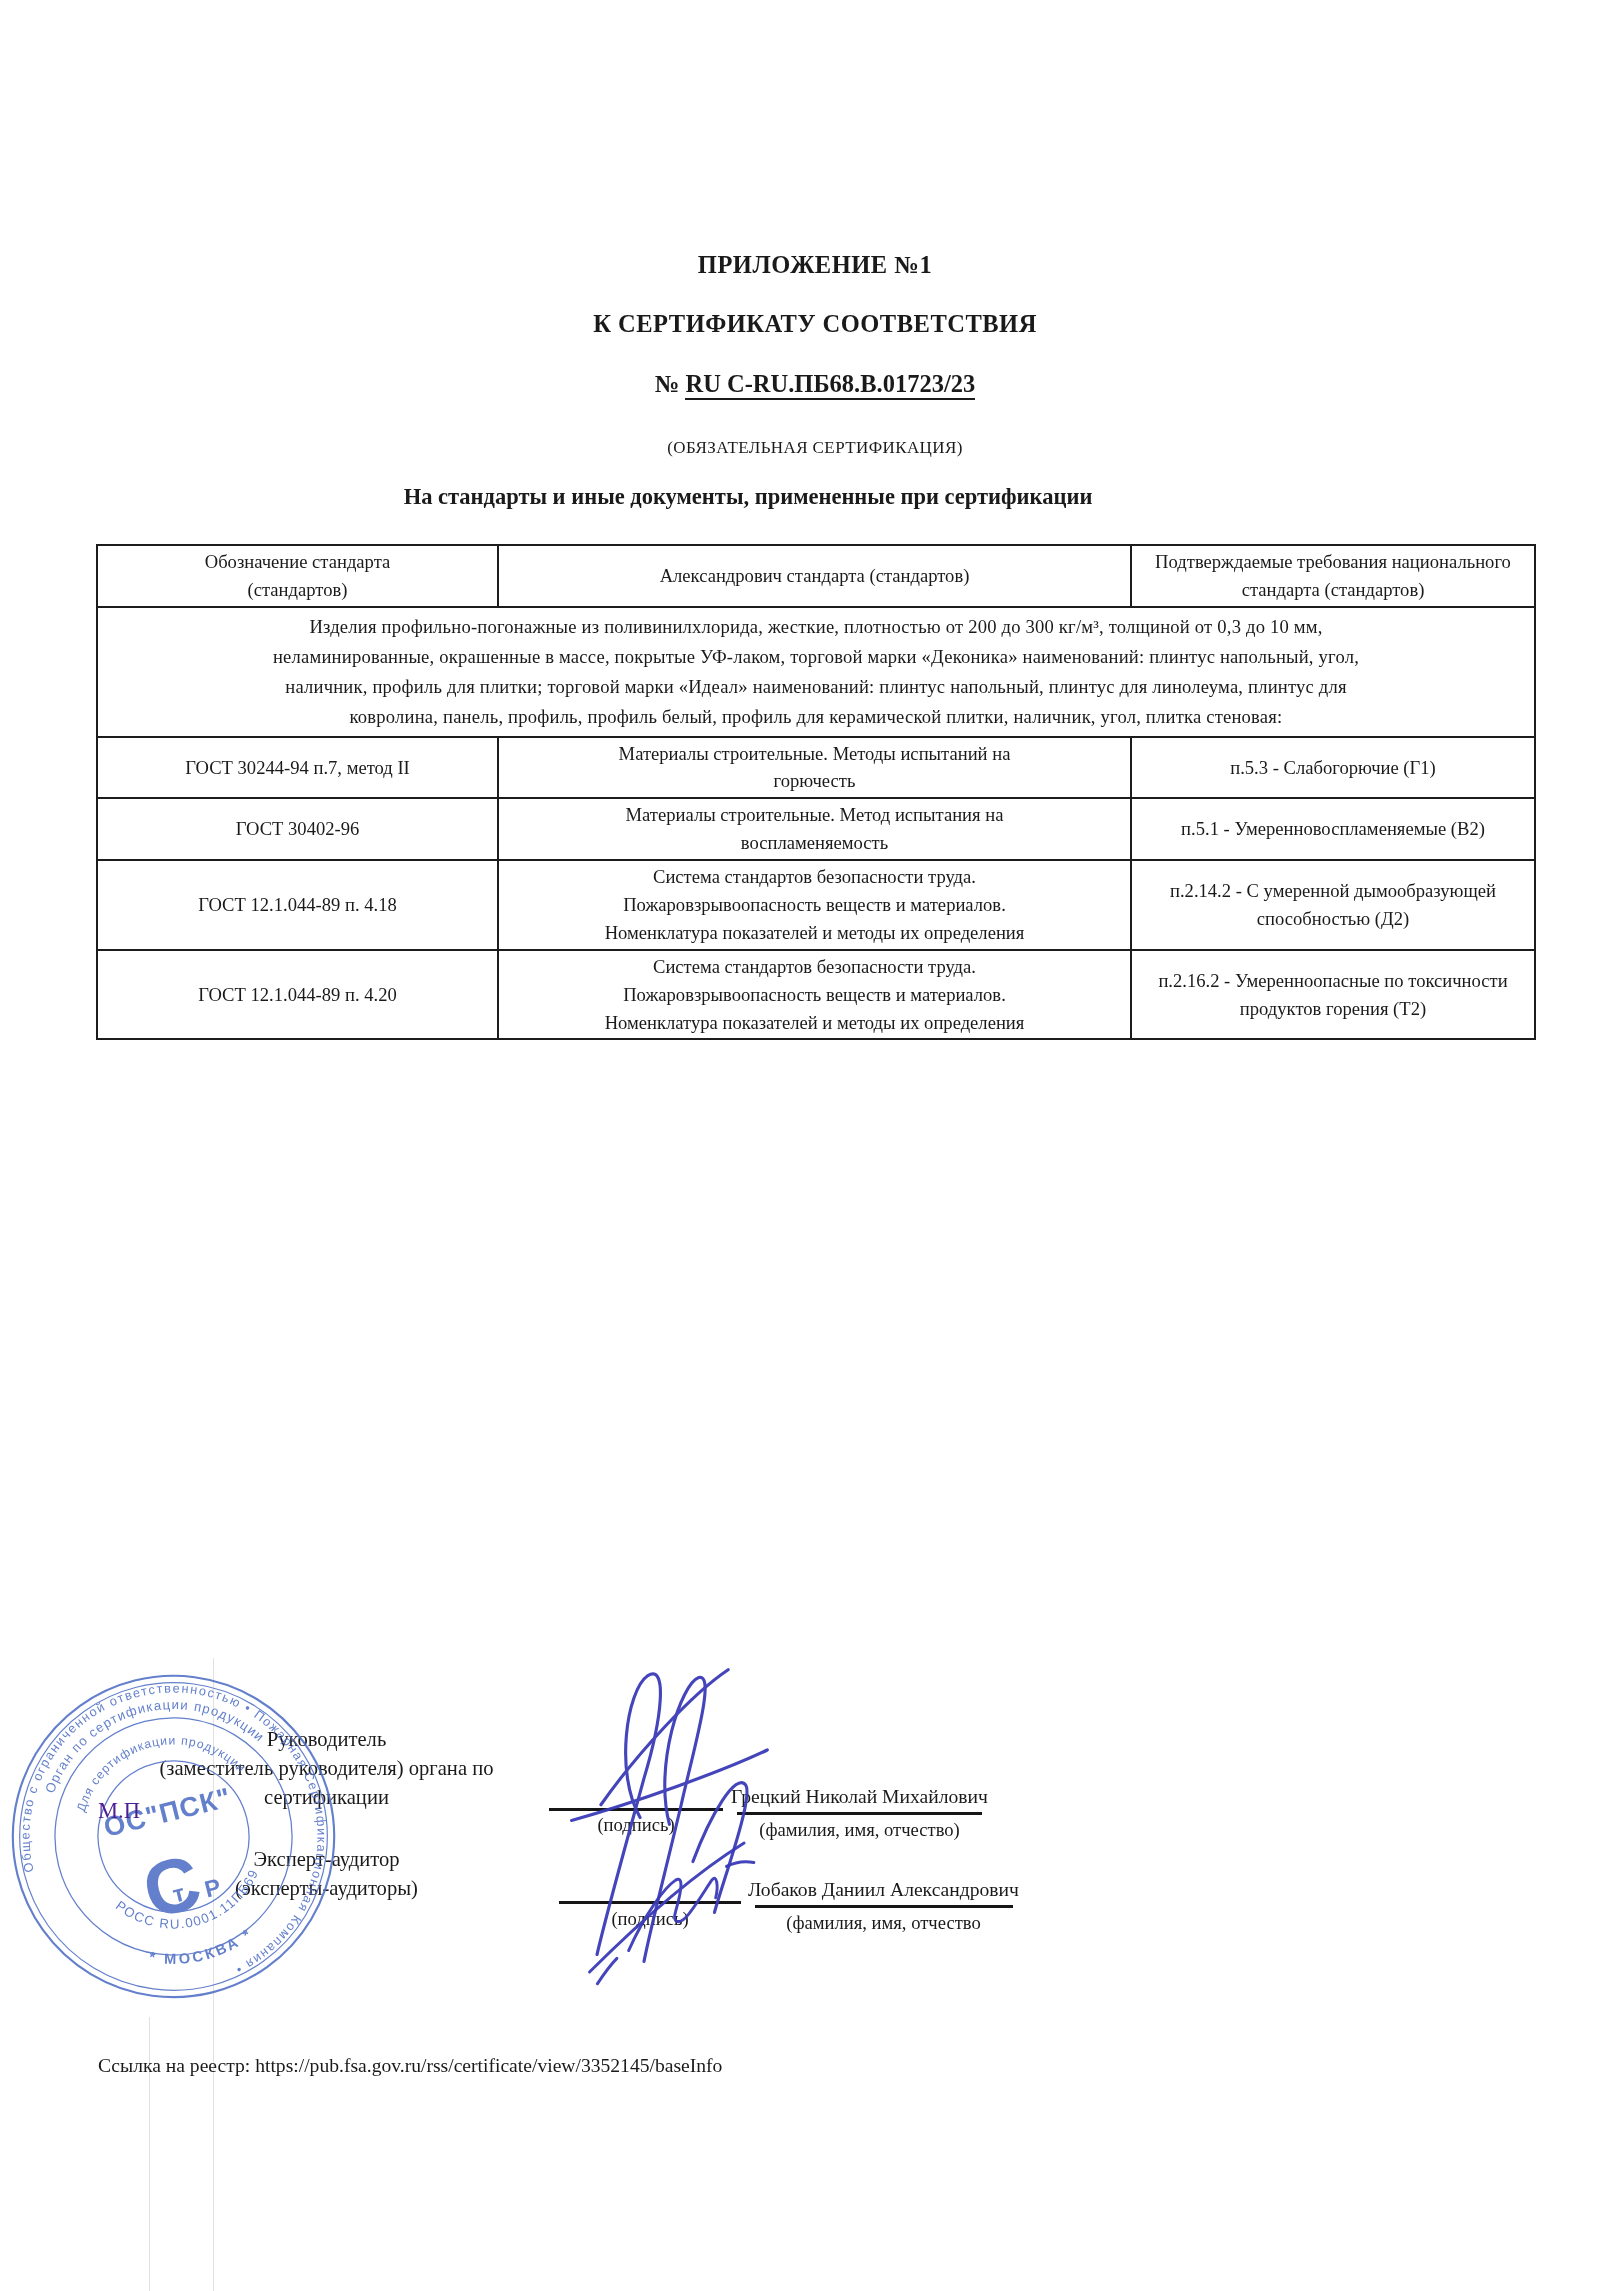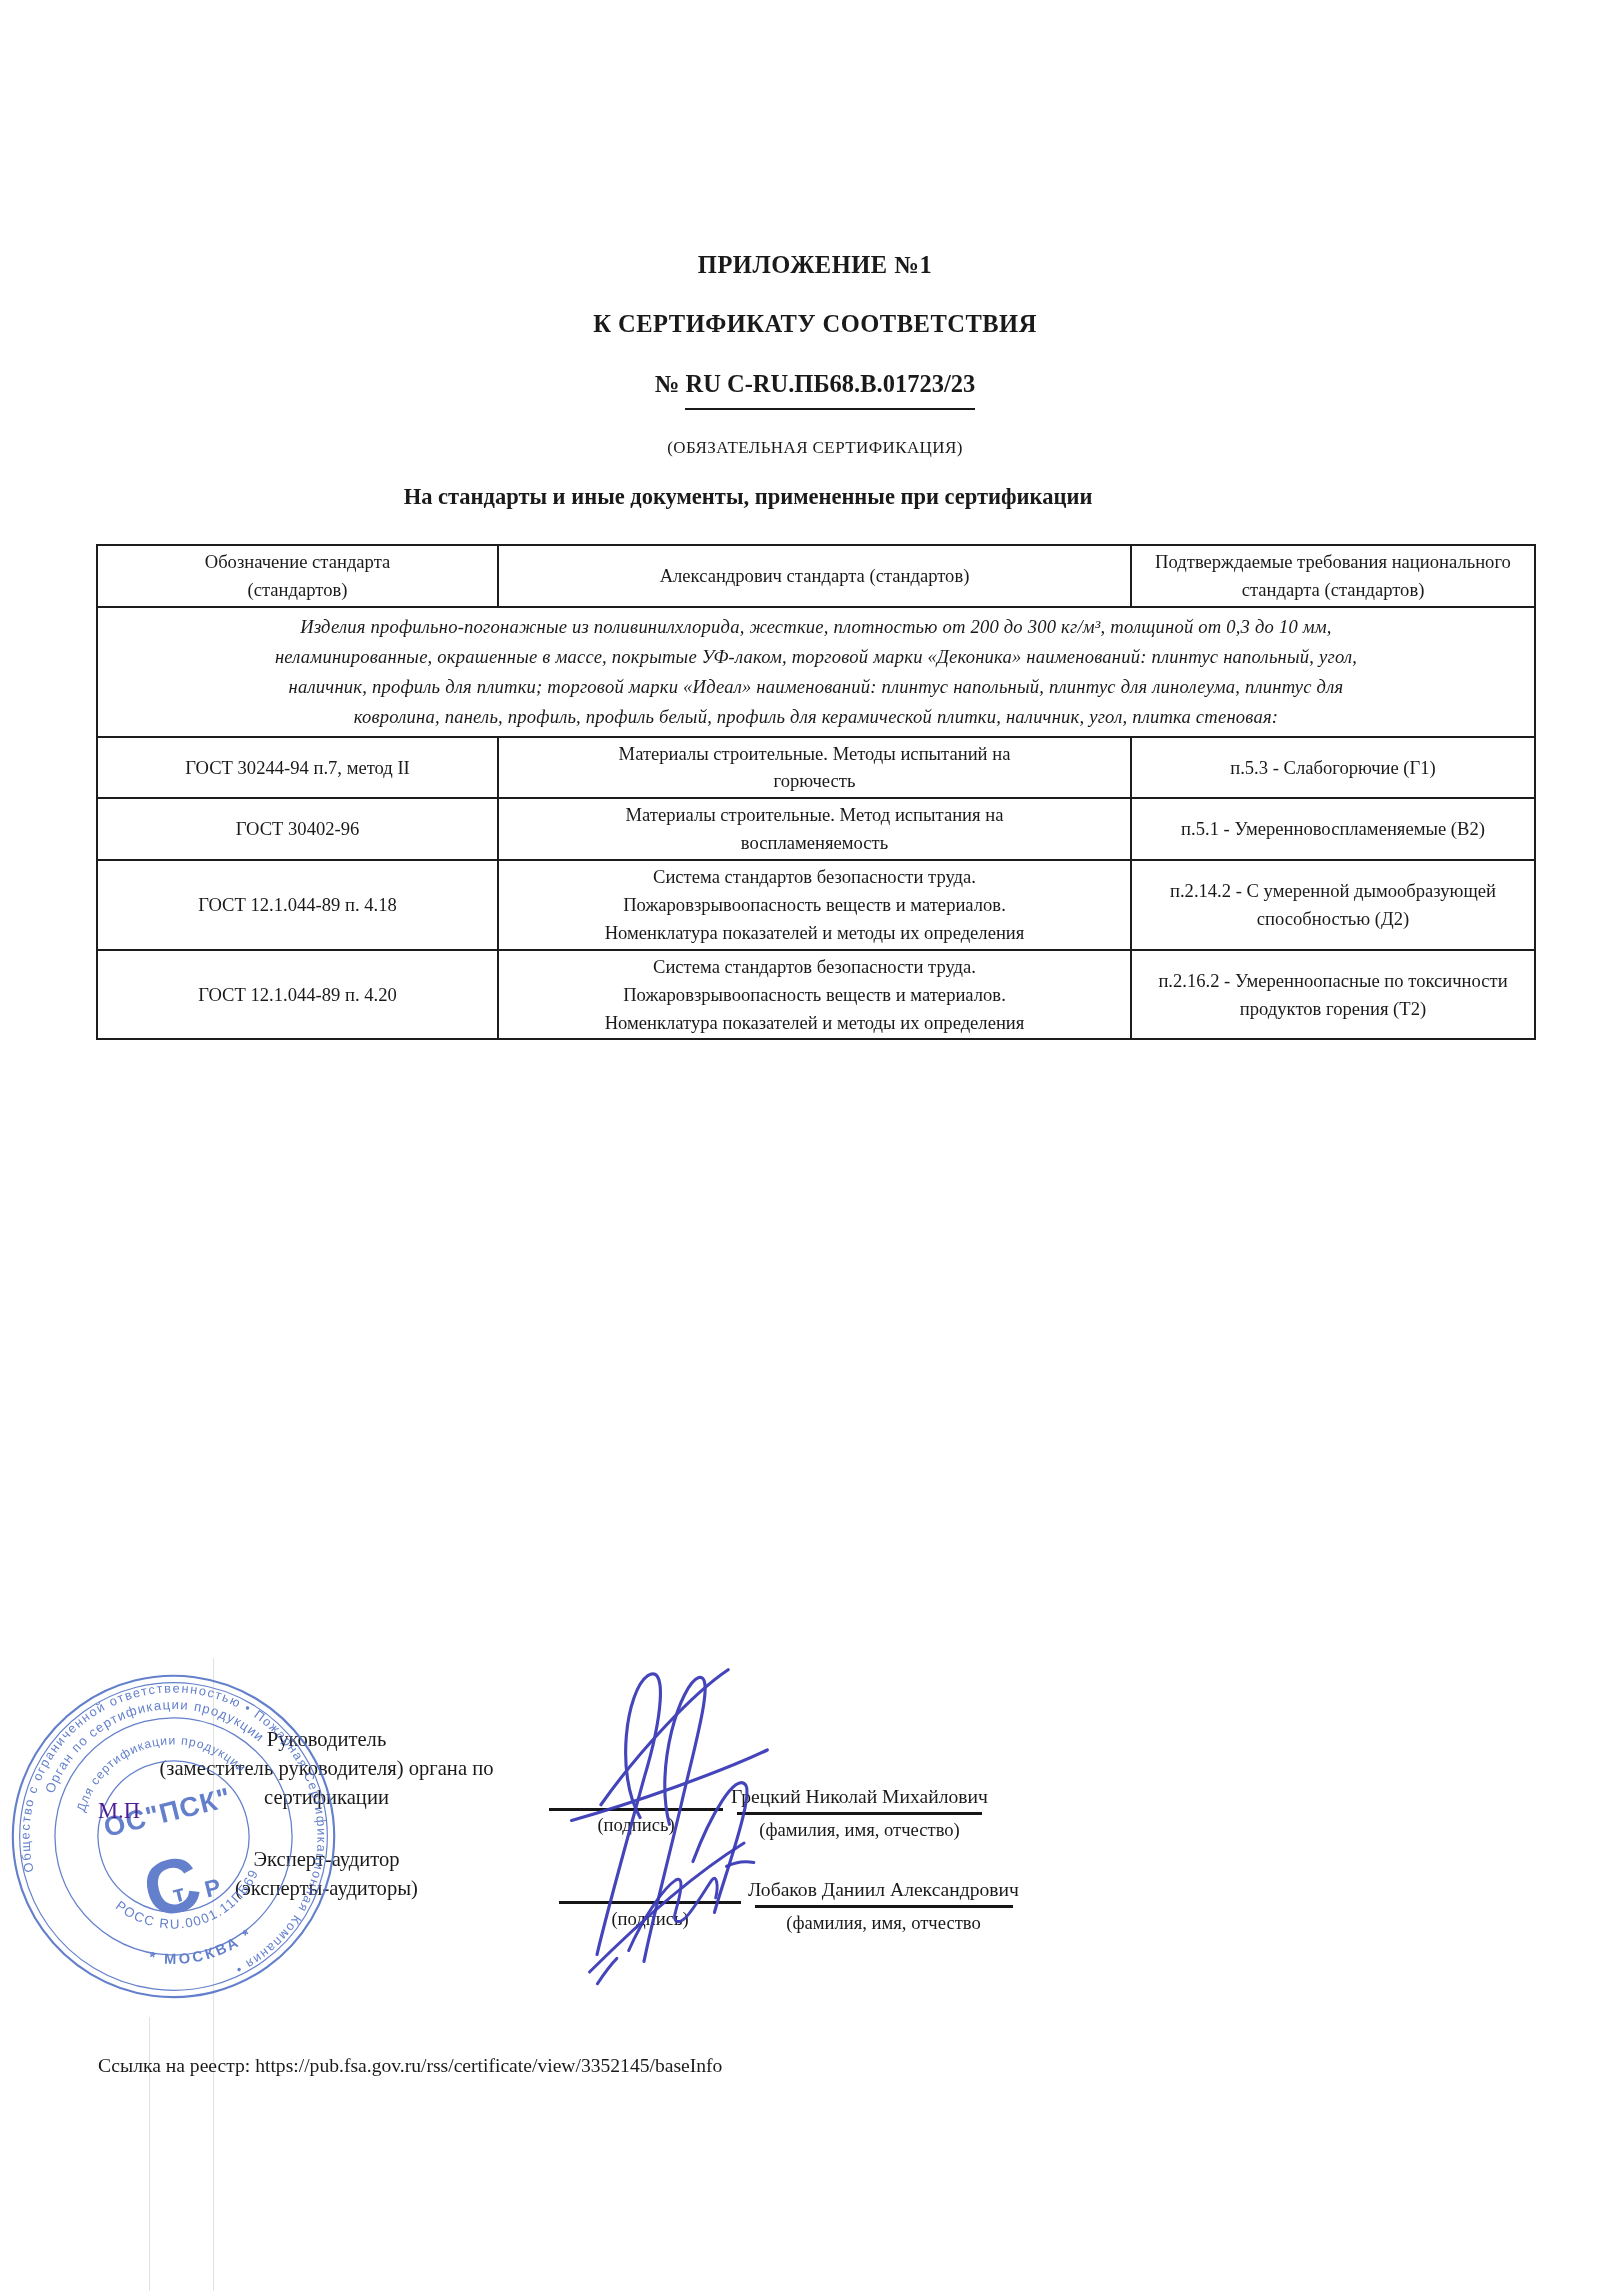--- a/index.html
+++ b/index.html
@@ -8,37 +8,37 @@
     font-family:"Liberation Serif","DejaVu Serif",serif; color:#1a1a1a;
     overflow:hidden;
   }
   .abs { position:absolute; }
 
   
   .h-block { left:96px; width:1438px; text-align:center; }
   .h1 { top:251px; font-size:24.5px; font-weight:bold; letter-spacing:0.5px; }
   .h2 { top:310px; font-size:24.5px; font-weight:bold; letter-spacing:0.5px; }
   .h3 { top:370px; font-size:24.5px; font-weight:bold; }
-  .h3 .num-underline { border-bottom:2.5px solid #1a1a1a; padding-bottom:11px; }
+  .h3 .num-underline { border-bottom:2.5px solid #1a1a1a; padding-bottom:1px; }
   .h4 { top:438px; font-size:17px; letter-spacing:0.4px; }
   .h5 { top:484px; left:96px; width:1304px; font-size:22.5px; font-weight:bold; text-align:center; }
 
   
   table.std { position:absolute; left:96px; top:544px; width:1438px;
     border-collapse:collapse; font-size:18.6px; table-layout:fixed; }
   table.std td, table.std th {
     border:2.5px solid #1c1c1c; padding:2px 5.9px; text-align:center;
     vertical-align:middle; font-weight:normal; line-height:1.5;
   }
   .hwrap { margin:0 auto; }
   .w250 { width:245px;text-align:center; }
   .w370 { width:363px; }
   .w470 { width:461px; margin:0 auto; }
   tr.hdr  { height:59px; }
-  tr.span-row td { height:120px; padding:3.9px 9.8px;font-style:italic; }
+  tr.span-row td { height:120px; padding:3.9px 9.8px; }
   .span-line { line-height:30px; letter-spacing:0.2px; }
   tr.r1 { height:57px; }
   tr.r2 { height:57px; }
   tr.r3 { height:84px; }
   tr.r4 { height:86px; }
 
   
   .role-block { font-size:20.6px; line-height:29px; text-align:center; }
   .role1 { left:96px; top:1725px; width:461px; }
   .role2 { left:96px; top:1845px; width:461px; }

